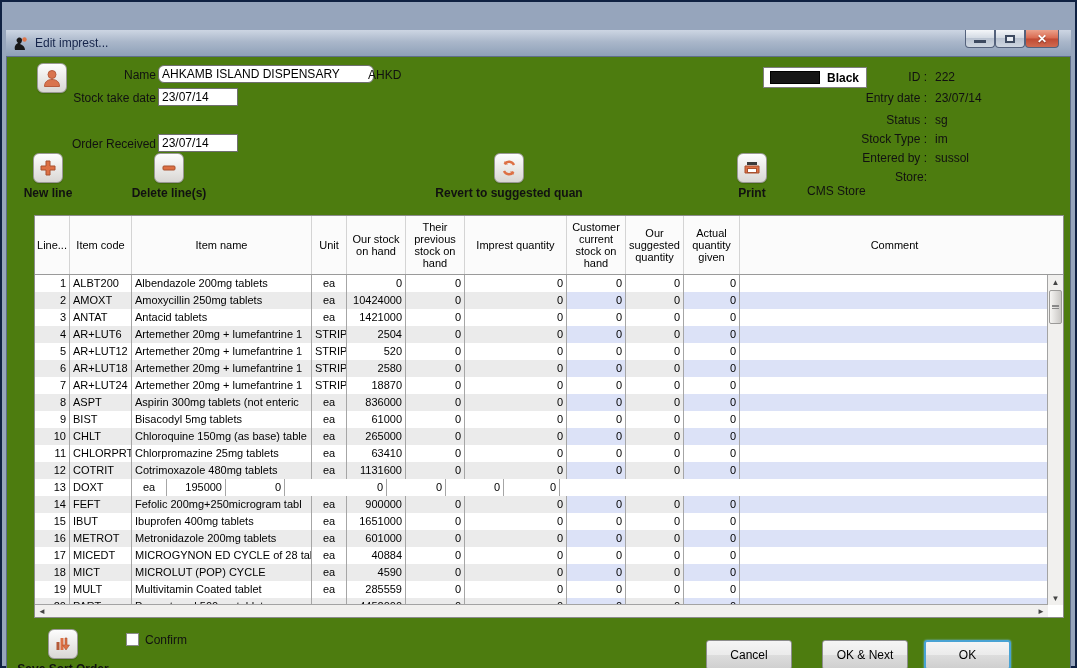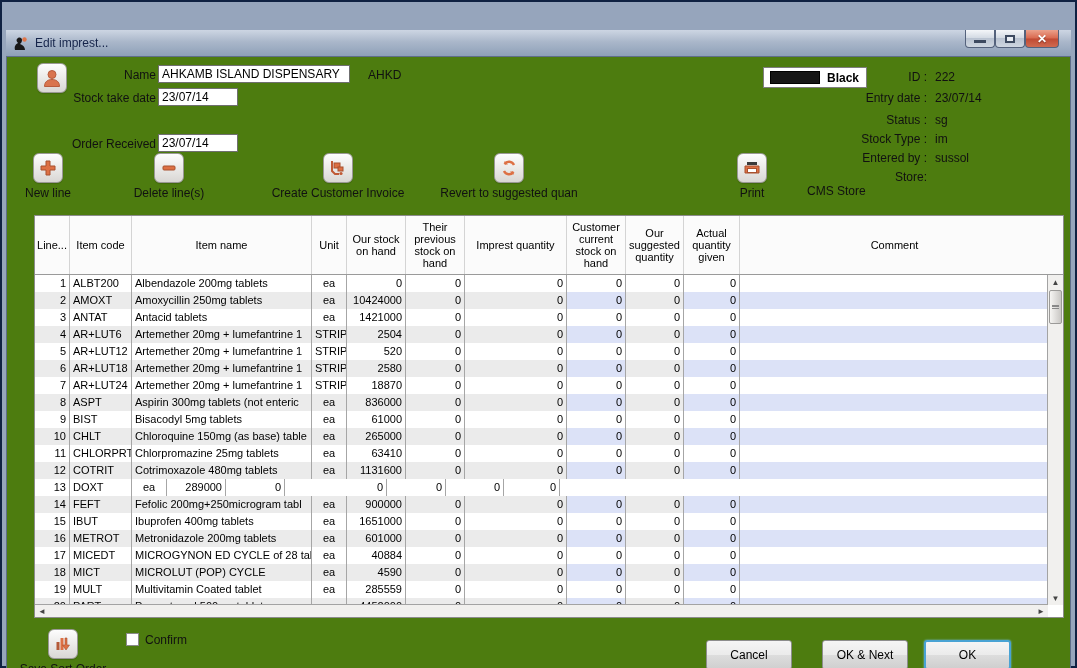--- a/index.html
+++ b/index.html
@@ -48,21 +48,21 @@
   
   .info-row { position:absolute; display:flex; font-size:12px; }
   .info-row .ilabel { width:128px; text-align:right; color:#111; }
   .info-row .ivalue { margin-left:8px; color:#111; }
 
   
   .tool { position:absolute; display:flex; flex-direction:column; align-items:center; }
   .tool .icon-box { width:30px; height:30px; border:1px solid #9a9896; border-radius:6px;
     background:linear-gradient(180deg,#fdfdfd,#d9d7d4); display:flex; align-items:center; justify-content:center;
     box-shadow:0 1px 1px rgba(0,0,0,.15); }
-  .tool .tlabel { font-size:12px; margin-top:3px; white-space:nowrap; color:#111; }
+  .tool .tlabel { font-size:12px; margin-top:3px; white-space:nowrap; color:#111;font-weight:bold; }
 
   
   .table { position:absolute; left:27px; top:158px; width:1030px; height:403px;
     border:1px solid #8c8c8c; background:#fff; }
   .thead { display:flex; height:59px; background:#fbfbfb; border-bottom:1px solid #9a9a9a; width:1028px; }
   .hcell { border-right:1px solid #d4d4d4; font-size:11px; display:flex; align-items:center;
     justify-content:center; text-align:center; padding:0 2px; line-height:12px; color:#000; }
   .hcell.last { border-right:none; }
   .tbody { width:1012px; height:329px; overflow:hidden; }
   .trow { display:flex; height:17px; background:#fff; }
@@ -128,21 +128,21 @@
     <div class="client">
 
       <div class="icon-btn" style="left:30px; top:6px;">
         <svg width="20" height="20" viewBox="0 0 20 20">
           <circle cx="10" cy="6.5" r="4" fill="#d9744e" stroke="#b85c3d"></circle>
           <path d="M2.5 18.5 C2.5 13.5 6 11.5 10 11.5 C14 11.5 17.5 13.5 17.5 18.5 Z" fill="#d9744e" stroke="#b85c3d"></path>
         </svg>
       </div>
 
       <div class="abs lbl r" style="left:60px; top:11px; width:89px;">Name</div>
-      <input class="txt-input" style="left: 151px; top: 8px; width: 192px;" value="AHKAMB ISLAND DISPENSARY">
+      <input class="txt-input" style="left: 151px; top: 8px; width: 216px; border-radius: 6px;" value="AHKAMB ISLAND DISPENSARY">
       <div class="abs lbl" style="left:361px; top:11px;">AHKD</div>
 
       <div class="abs lbl r" style="left:40px; top:34px; width:109px;">Stock take date</div>
       <input class="txt-input" style="left: 151px; top: 31px; width: 80px;" value="23/07/14">
 
       <div class="abs lbl r" style="left:40px; top:80px; width:109px;">Order Received</div>
       <input class="txt-input" style="left: 151px; top: 77px; width: 80px;" value="23/07/14">
 
       <div class="color-combo" style="left:756px; top:10px;">
         <div class="swatch"></div>
@@ -182,31 +182,20 @@
           </div>
         <span class="tlabel">New line</span>
       </div>
       <div class="tool" style="left:122px; top:96px; width:80px;">
         <div class="icon-box">
             <svg width="18" height="18" viewBox="0 0 18 18">
           <rect x="3" y="7" width="12" height="4" rx="1" fill="#dd7044" stroke="#a8512f"></rect>
             </svg>
           </div>
         <span class="tlabel">Delete line(s)</span>
-      </div>
-      <div class="tool" style="left:256px; top:96px; width:150px;">
-        <div class="icon-box">
-            <svg width="18" height="18" viewBox="0 0 18 18">
-          <path d="M3 2 v10 l3 3 h4" fill="none" stroke="#c05a36" stroke-width="2"></path>
-          <rect x="5" y="4" width="6" height="5" fill="#dd7044" stroke="#a8512f"></rect>
-          <rect x="9" y="8" width="5" height="4" fill="#dd7044" stroke="#a8512f"></rect>
-          <circle cx="12" cy="14.5" r="1.6" fill="#c05a36"></circle>
-            </svg>
-          </div>
-        <span class="tlabel">Create Customer Invoice</span>
       </div>
       <div class="tool" style="left:422px; top:96px; width:160px;">
         <div class="icon-box">
             <svg width="18" height="18" viewBox="0 0 18 18">
           <path d="M14 6 A5.5 5.5 0 0 0 4.5 5" fill="none" stroke="#dd7044" stroke-width="2.4"></path>
           <path d="M4.5 2 v3.5 h3.5 Z" fill="#dd7044"></path>
           <path d="M4 12 A5.5 5.5 0 0 0 13.5 13" fill="none" stroke="#dd7044" stroke-width="2.4"></path>
           <path d="M13.5 16 v-3.5 H10 Z" fill="#dd7044"></path>
             </svg>
           </div>
@@ -392,21 +381,21 @@
     <div class="cell c-imprest num">0</div>
     <div class="cell c-cust num blue">0</div>
     <div class="cell c-sugg num">0</div>
     <div class="cell c-actual num blue">0</div>
     <div class="cell c-comment blue"></div>
   </div>
             <div class="trow">
     <div class="cell c-line num">13</div>
     <div class="cell c-code">DOXT</div>
     <div class="cell c-unit ctr">ea</div>
-    <div class="cell c-our num">289000</div>
+    <div class="cell c-our num">195000</div>
     <div class="cell c-their num">0</div>
     <div class="cell c-imprest num">0</div>
     <div class="cell c-cust num blue">0</div>
     <div class="cell c-sugg num">0</div>
     <div class="cell c-actual num blue">0</div>
     <div class="cell c-comment blue"></div>
   </div>
             <div class="trow even">
     <div class="cell c-line num">14</div>
     <div class="cell c-code">FEFT</div>

